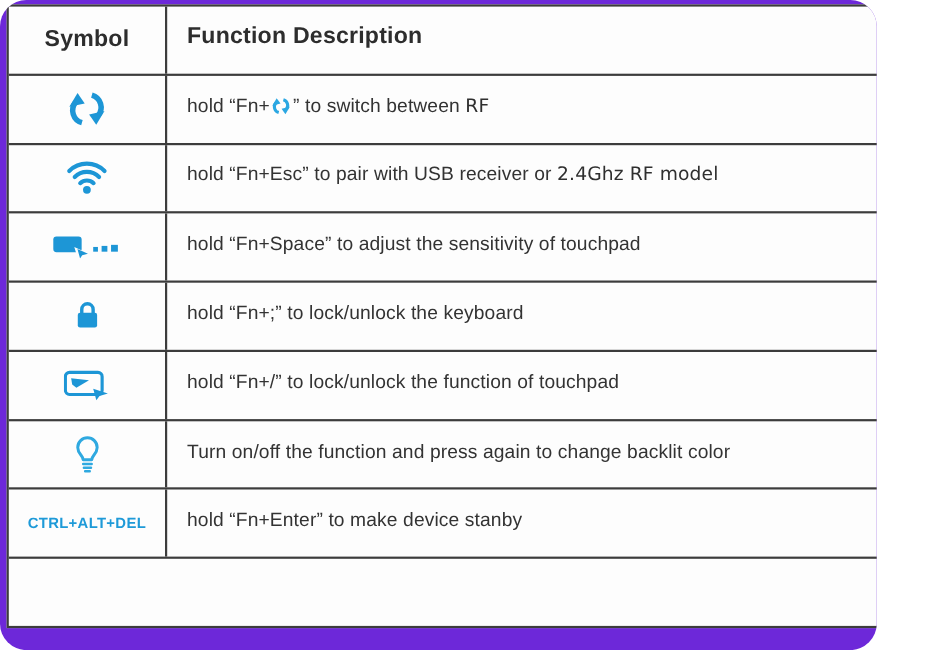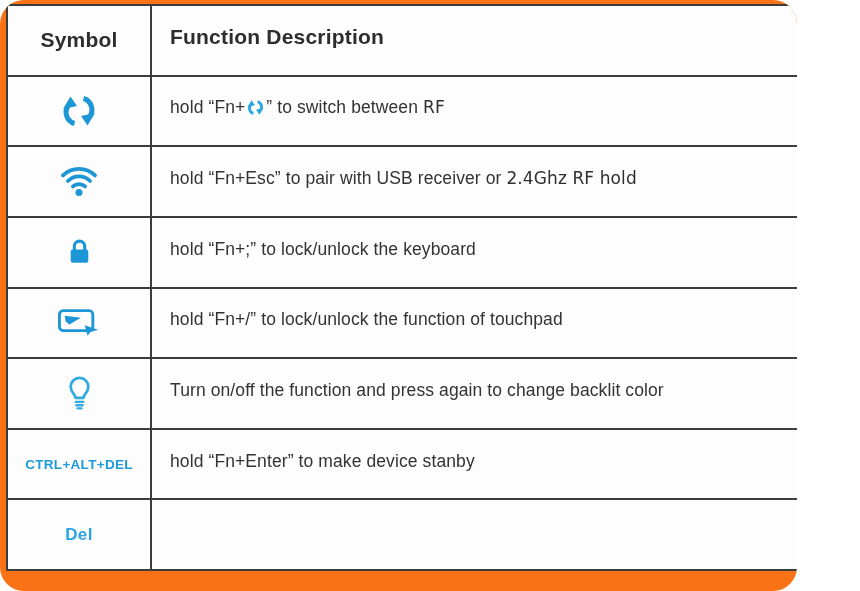--- a/index.html
+++ b/index.html
@@ -1,16 +1,16 @@
 <!DOCTYPE html>
 <html><head>
 <meta charset="utf-8">
 <style>
   html,body{margin:0;padding:0;background:#ffffff;}
-  .page{position:relative;width:797px;height:591px;background:#f97316;overflow:hidden;
+  .page{position:relative;width:797px;height:591px;background:#6d28d9;overflow:hidden;
         font-family:"Liberation Sans", sans-serif;border-radius:24px;}
   .tbl{position:absolute;left:6px;top:4px;width:837px;height:567px;
        border:2px solid #3c3c3c;background:#fdfdfd;display:flex;flex-direction:column;box-sizing:border-box;}
   .row{flex:1;display:flex;border-top:2px solid #3c3c3c;min-height:0;}
   .row:first-child{border-top:none;}
   .cell-sym{flex:0 0 144px;width:144px;border-right:2px solid #3c3c3c;
             display:flex;align-items:center;justify-content:center;box-sizing:border-box;}
   .cell-desc{flex:1;display:flex;align-items:center;padding:0 8px 6px 18px;box-sizing:border-box;}
   .hdr-sym{font-size:21px;font-weight:600;color:#2d2d2d;letter-spacing:.2px;}
   .hdr-desc{font-size:21px;font-weight:600;color:#2d2d2d;letter-spacing:.2px;}
@@ -71,24 +71,41 @@
             <g fill="none" stroke="currentColor" stroke-width="3.4" stroke-linecap="round">
               <path d="M12.5 18.5 A 8 8 0 0 1 23.5 18.5"></path>
               <path d="M8 13.5 A 14 14 0 0 1 28 13.5"></path>
               <path d="M3.5 8.5 A 20.5 20.5 0 0 1 32.5 8.5"></path>
             </g>
             <circle cx="18" cy="24" r="3.2" fill="currentColor"></circle>
           </svg>
         </span>
       </div>
       <div class="cell-desc">
-        <span class="desc-text"><span>hold “Fn+Esc” to pair with USB receiver or </span><span class="alt-font">2.4Ghz RF hold</span></span>
+        <span class="desc-text"><span>hold “Fn+Esc” to pair with USB receiver or </span><span class="alt-font">2.4Ghz RF model</span></span>
       </div>
     </div>
 
+    <div class="row">
+      <div class="cell-sym">
+        <span class="icon-blue">
+          <svg width="62" height="21" viewBox="0 0 64 22">
+            <rect x="0" y="1" width="27" height="15" rx="3" fill="currentColor"></rect>
+            <polygon points="20,11 31,16 25,18 23,21" fill="#fdfdfd"></polygon>
+            <polygon points="23,13 33,17.5 27.5,19 25.5,22" fill="currentColor"></polygon>
+            <rect x="38" y="11" width="4.5" height="4.5" fill="currentColor"></rect>
+            <rect x="46" y="10" width="5.5" height="5.5" fill="currentColor"></rect>
+            <rect x="55" y="9" width="6.5" height="6.5" fill="currentColor"></rect>
+          </svg>
+        </span>
+      </div>
+      <div class="cell-desc">
+        <span class="desc-text">hold “Fn+Space” to adjust the sensitivity of touchpad</span>
+      </div>
+    </div>
 
     <div class="row">
       <div class="cell-sym">
         <span class="icon-blue">
           <svg width="27" height="31" viewBox="0 0 26 30">
             <path d="M8 13 V9 a 5 5 0 0 1 10 0 V13" fill="none" stroke="currentColor" stroke-width="3"></path>
             <rect x="4.5" y="12" width="17" height="13" rx="2" fill="currentColor"></rect>
           </svg>
         </span>
       </div>
@@ -129,19 +146,16 @@
     <div class="row">
       <div class="cell-sym">
         <span class="sym-text-big">CTRL+ALT+DEL</span>
       </div>
       <div class="cell-desc">
         <span class="desc-text">hold “Fn+Enter” to make device stanby</span>
       </div>
     </div>
 
     <div class="row">
-      <div class="cell-sym">
-        <span class="sym-text-del">Del</span>
-      </div>
     </div>
 
   </div>
 </div>
 
 </body></html>

